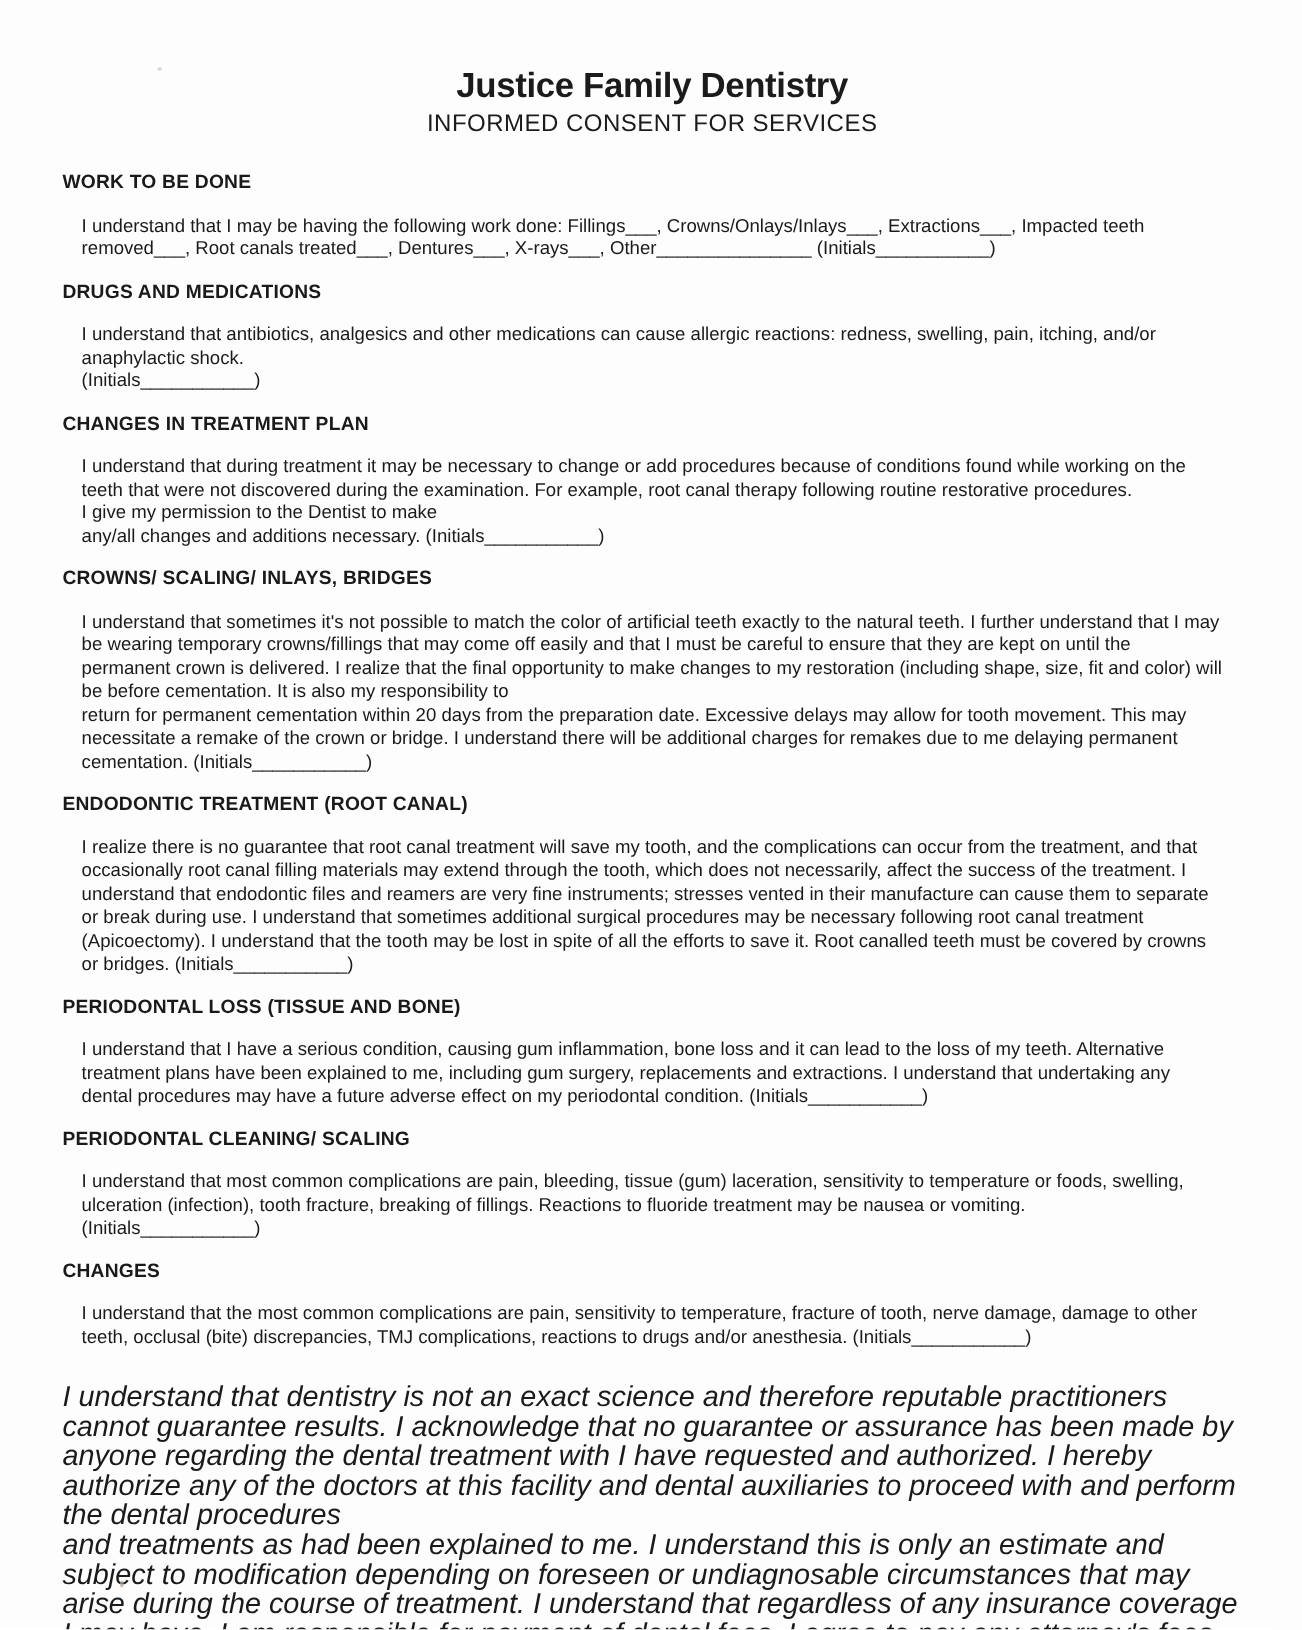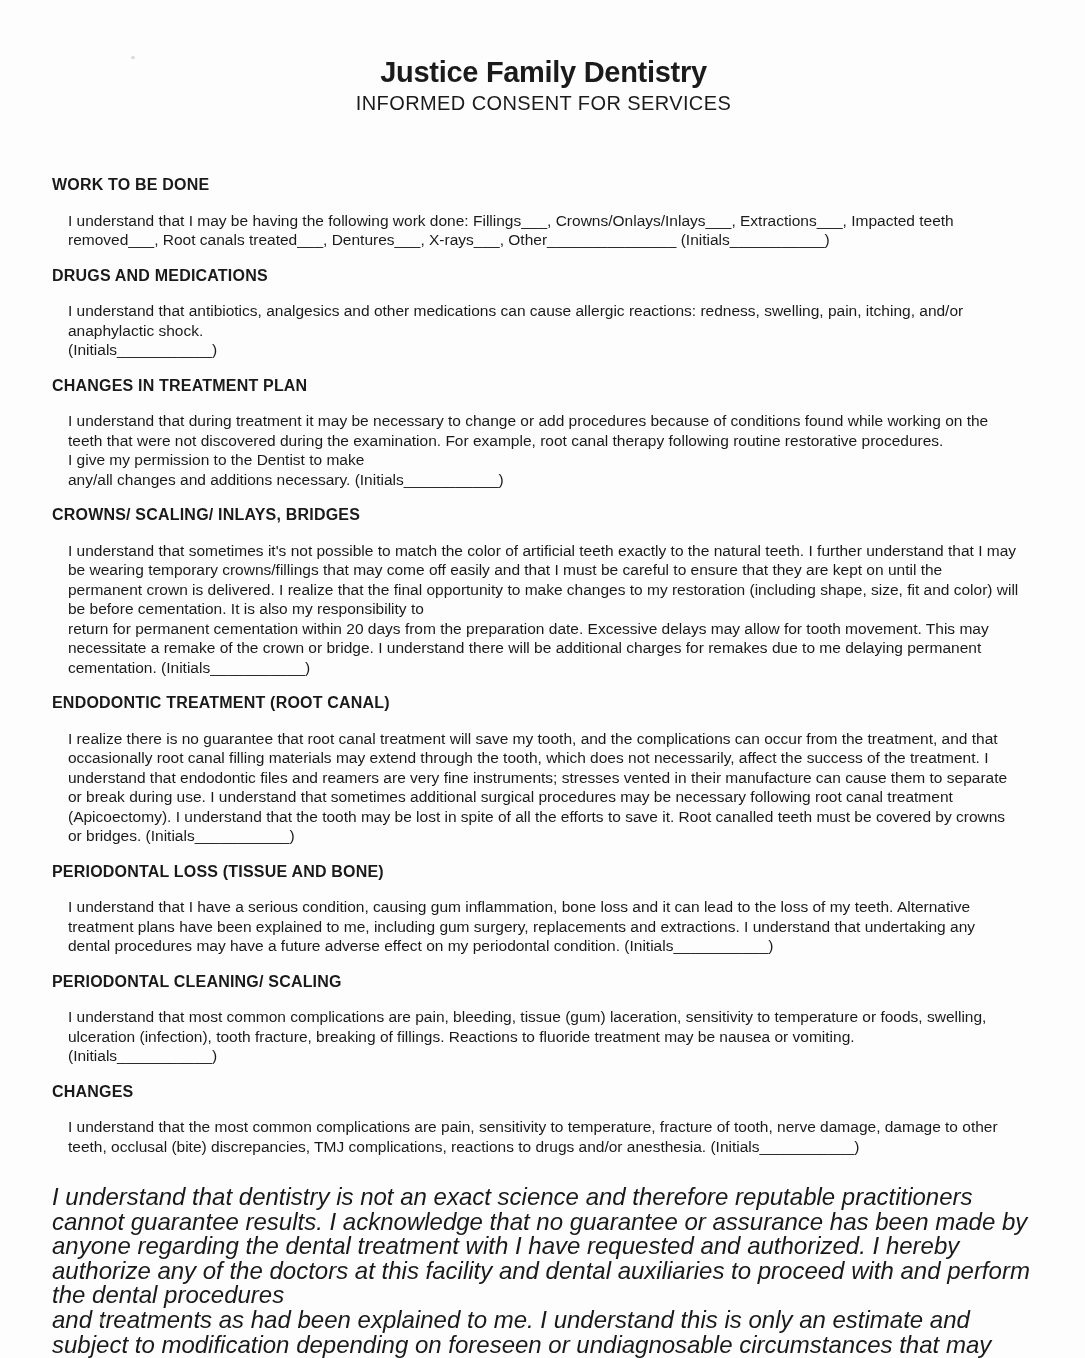--- a/index.html
+++ b/index.html
@@ -11,21 +11,21 @@
     color: #1a1a1a;
     font-family: "Liberation Sans", sans-serif;
     overflow: hidden;
     box-sizing: border-box;
   }
   .content {
     padding: 56px 50px 0 52px;
   }
   .doc-header {
     text-align: center;
-    margin: 0 0 60px 0;
+    margin: 0 0 28px 0;
   }
   .doc-title {
     font-size: 29px;
     font-weight: bold;
     margin: 0;
     letter-spacing: -0.3px;
     color: #1b1b1b;
   }
   .doc-subtitle {
     font-size: 20px;

